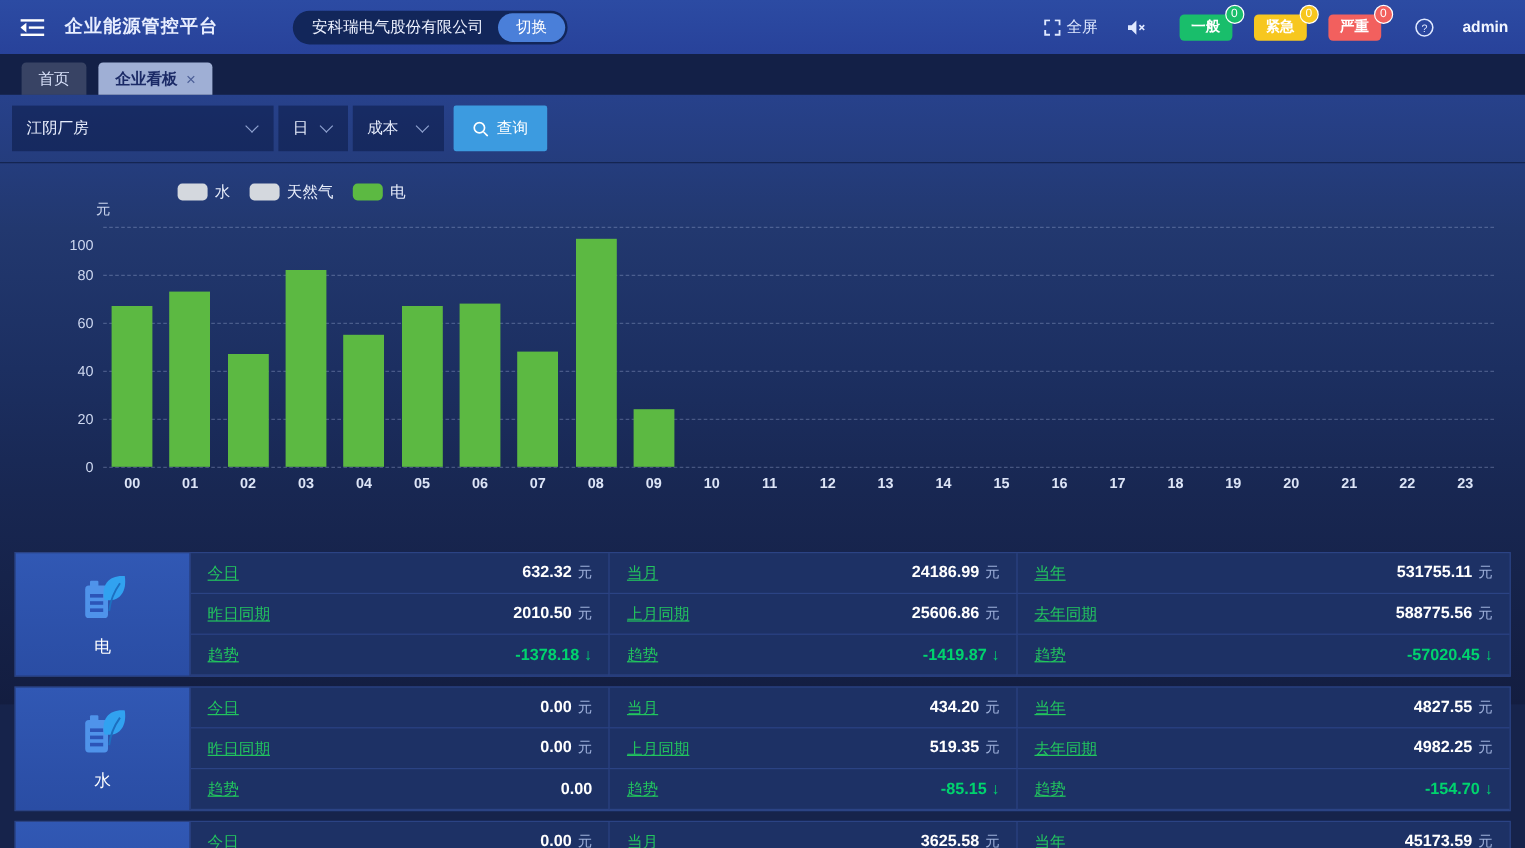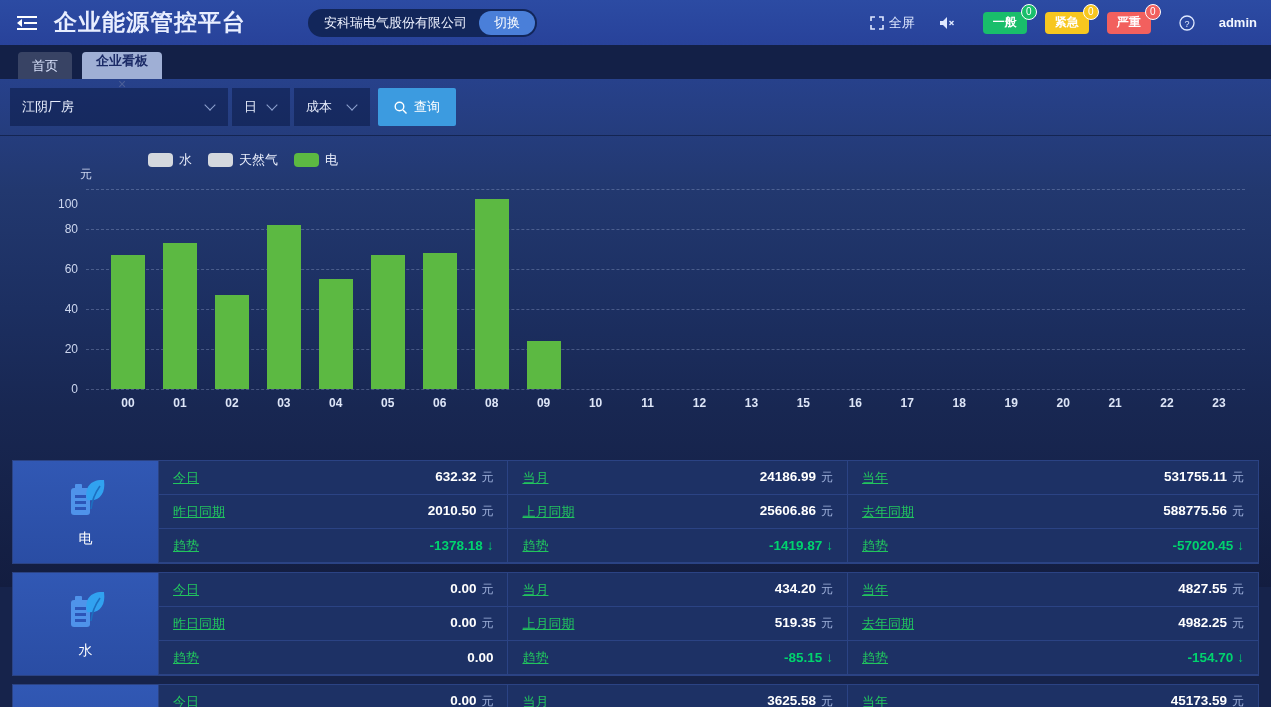--- a/index.html
+++ b/index.html
@@ -4,21 +4,21 @@
 <style>
   * { margin:0; padding:0; box-sizing:border-box; }
   html,body { width:1271px; height:707px; overflow:hidden;
     font-family:"Liberation Sans","DejaVu Sans",sans-serif; }
   body { background:#16234b; color:#e8eeff; }
 
   
   .header { height:45px; background:linear-gradient(180deg,#2c4ba3,#28429a);
     display:flex; align-items:center; padding:0 14px; }
   .menu-btn { width:26px; height:26px; display:flex; align-items:center; justify-content:center; cursor:pointer; }
-  .app-title { font-size:23px; font-weight:bold; letter-spacing:1px; margin:0 0 0 14px; white-space:nowrap; }
+  .app-title { font-size:15px; font-weight:bold; letter-spacing:1px; margin:0 0 0 14px; white-space:nowrap; }
   .company-pill { margin-left:62px; height:28px; background:#12265a; border-radius:15px;
     display:flex; align-items:center; padding:2px 2px 2px 16px; }
   .company-name { font-size:13px; color:#eef2ff; margin-right:12px; }
   .switch-btn { height:24px; background:#4a7fd9; border:none; border-radius:13px;
     color:#fff; font-size:13px; padding:0 15px; cursor:pointer; }
   .header-right { margin-left:auto; display:flex; align-items:center; gap:24px; }
   .hr-item { display:flex; align-items:center; gap:5px; font-size:13px; color:#dfe8ff; cursor:pointer; }
   .badges { display:flex; align-items:center; gap:18px; margin:0 4px; }
   .badge { position:relative; height:22px; min-width:44px; border-radius:4px; color:#fff;
     font-size:12px; font-weight:bold; display:flex; align-items:center; justify-content:center;
@@ -27,21 +27,21 @@
     border:1px solid #fff; font-size:10px; font-weight:normal; display:flex; align-items:center;
     justify-content:center; color:#fff; }
   .user { font-size:13px; font-weight:bold; color:#f2f6ff; cursor:pointer; }
 
   
   .tabbar { height:34px; background:rgba(10,22,60,0.22); display:flex; align-items:flex-end;
     padding:0 0 0 18px; gap:10px; }
   .tab { height:27px; border-radius:4px 4px 0 0; display:flex; align-items:center;
     padding:0 14px; font-size:13px; cursor:pointer; }
   .tab.inactive { background:rgba(255,255,255,0.16); color:#d9e2fb; }
-  .tab.active { background:#9fafd5; color:#1b2a66; font-weight:bold; gap:7px;flex-direction:column; }
+  .tab.active { background:#9fafd5; color:#1b2a66; font-weight:bold; gap:7px; }
   .tab-close { color:#4c5f97; font-size:14px; font-weight:normal; cursor:pointer; line-height:1; }
 
   
   .content { height:508px; background:linear-gradient(180deg,#27418b 0%,#22386f 22%,#1c2f61 45%,#182752 65%,#131d40 100%); }
 
   
   .filterbar { display:flex; align-items:center; gap:4px; padding:9px 0 9px 10px;
     border-bottom:1px solid rgba(8,18,48,0.55); }
   .field { height:38px; background:rgba(11,26,70,0.55); display:flex; align-items:center;
     padding:0 12px; font-size:13px; color:#e6ecfb; cursor:pointer; }
@@ -58,21 +58,21 @@
   
   .chart { position:relative; height:310px; }
   .legend { position:absolute; left:148px; top:15px; display:flex; align-items:center; gap:16px; }
   .legend-item { display:flex; align-items:center; gap:6px; font-size:13px; color:#e9eefb; cursor:pointer; }
   .swatch { width:25px; height:14px; border-radius:4px; }
   .y-unit { position:absolute; left:80px; top:30px; font-size:12px; color:#cdd7ef; }
   .y-axis { position:absolute; left:0; top:0; width:78px; }
   .y-tick { position:absolute; right:0; width:78px; text-align:right; font-size:12px; color:#cdd7ef; height:16px; line-height:16px; }
   .plot { position:absolute; left:86px; right:26px; top:53px; height:222px; }
   .gridline { position:absolute; left:0; right:0; border-top:1px dashed rgba(190,205,240,0.28); }
-  .slots { position:absolute; left:16px; right:0; top:0; height:222px; display:flex; }
+  .slots { position:absolute; left:0; right:0; top:0; height:222px; display:flex; }
   .slot { flex:1; display:flex; flex-direction:column; }
   .barwrap { height:200px; display:flex; align-items:flex-end; justify-content:center; }
   .bar { width:34px; }
   .x-label { height:22px; display:flex; align-items:flex-start; justify-content:center;
     padding-top:7px; font-size:12px; font-weight:bold; color:#dde5f7; }
 
   
   .tables { padding:14px 12px 0 12px; }
   .energy-row { display:flex; border:1px solid #2b4384; height:104px; margin-bottom:8px;
     background:#1d3165; }
@@ -251,20 +251,26 @@
             <div class="x-label">05</div>
           </div>
           <div class="slot">
             <div class="barwrap">
               <div class="bar" style="height: 136px; background: rgb(92, 185, 66);"></div>
             </div>
             <div class="x-label">06</div>
           </div>
           <div class="slot">
             <div class="barwrap">
+              <div class="bar" style="height: 96px; background: rgb(92, 185, 66);"></div>
+            </div>
+            <div class="x-label">07</div>
+          </div>
+          <div class="slot">
+            <div class="barwrap">
               <div class="bar" style="height: 190px; background: rgb(92, 185, 66);"></div>
             </div>
             <div class="x-label">08</div>
           </div>
           <div class="slot">
             <div class="barwrap">
               <div class="bar" style="height: 48px; background: rgb(92, 185, 66);"></div>
             </div>
             <div class="x-label">09</div>
           </div>
@@ -276,20 +282,24 @@
             <div class="barwrap"></div>
             <div class="x-label">11</div>
           </div>
           <div class="slot">
             <div class="barwrap"></div>
             <div class="x-label">12</div>
           </div>
           <div class="slot">
             <div class="barwrap"></div>
             <div class="x-label">13</div>
+          </div>
+          <div class="slot">
+            <div class="barwrap"></div>
+            <div class="x-label">14</div>
           </div>
           <div class="slot">
             <div class="barwrap"></div>
             <div class="x-label">15</div>
           </div>
           <div class="slot">
             <div class="barwrap"></div>
             <div class="x-label">16</div>
           </div>
           <div class="slot">

